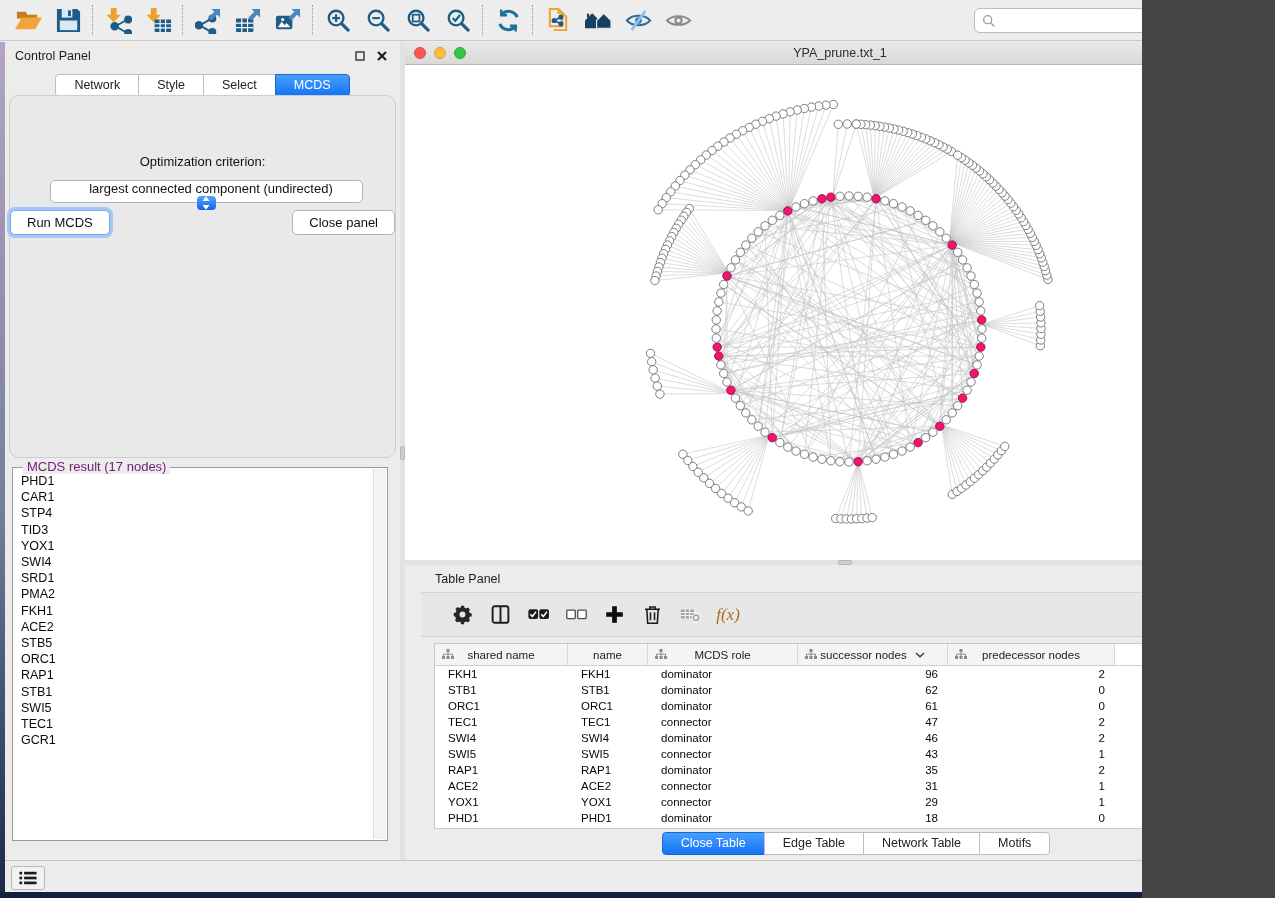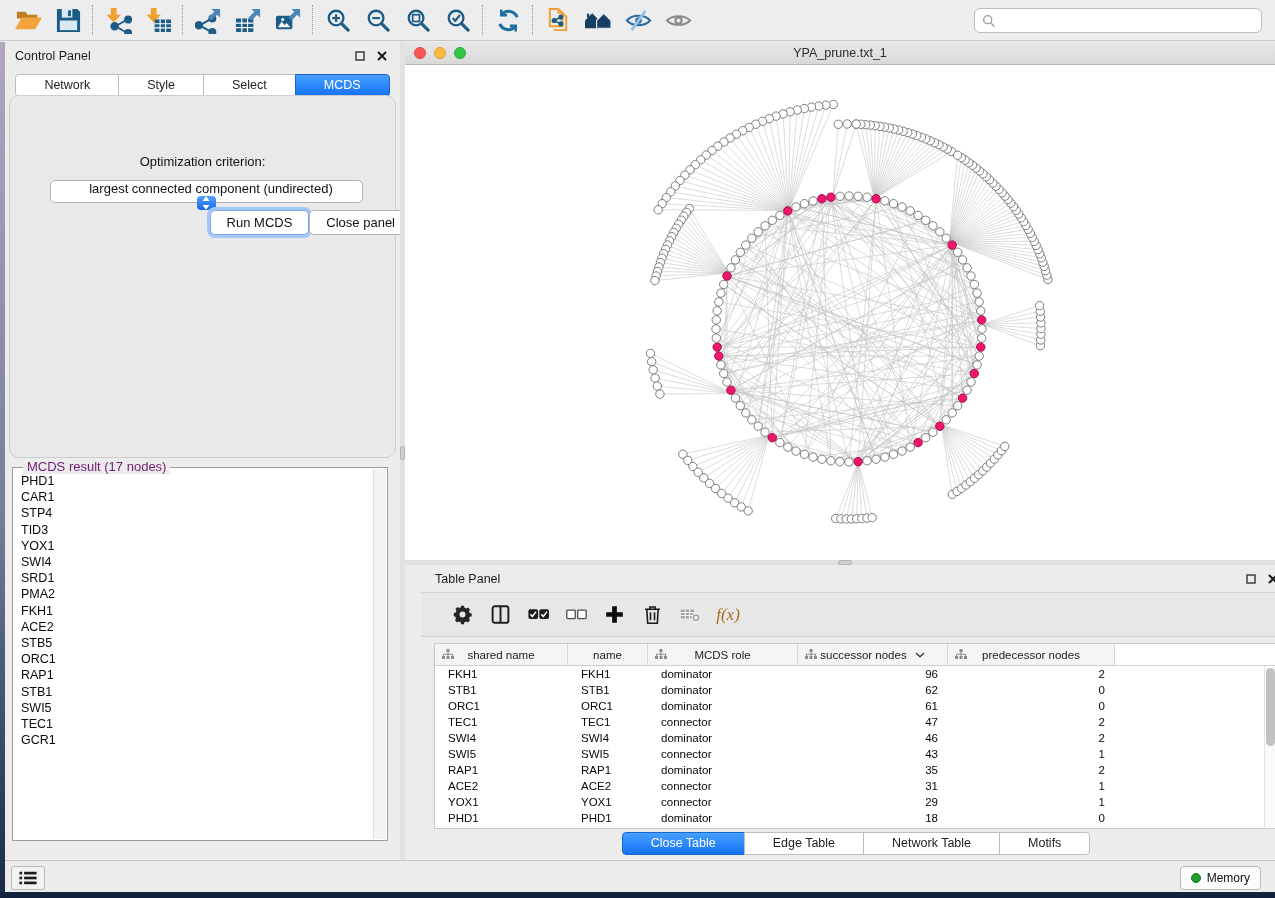--- a/index.html
+++ b/index.html
@@ -1,16 +1,16 @@
 <!DOCTYPE html>
 <html><head>
 <meta charset="utf-8">
 <style>
   html,body{margin:0;padding:0;background:#444;}
-  #app{position:relative;width:1275px;height:898px;overflow:hidden;
+  #app{position:relative;width:1142px;height:898px;overflow:hidden;
        font-family:"Liberation Sans",sans-serif;background:#ececec;color:#1a1a1a;}
   
   .desktop-left{position:absolute;left:0;top:42px;width:5px;height:850px;
     background:linear-gradient(180deg,#b2a6c0 0%,#9c93ae 25%,#71809c 55%,#3a4a6b 82%,#1b2a4a 100%);}
   .desktop-bottom{position:absolute;left:0;top:892px;width:1275px;height:6px;
     background:linear-gradient(90deg,#10203e,#2d3d5e 22%,#0e1c38 48%,#31456a 74%,#142档 0,#142档);background-color:#14213d;}
   
   .toolbar{position:absolute;left:0;top:0;width:1275px;height:41px;background:#ededed;
     border-bottom:1px solid #c9c9c9;display:flex;align-items:center;padding-left:8px;box-sizing:border-box;}
   .tb-btn{width:40px;height:34px;display:flex;align-items:center;justify-content:center;flex:0 0 auto;}
@@ -20,34 +20,34 @@
     border:1px solid #bdbdbd;border-radius:6px;display:flex;align-items:center;padding:0 7px;box-sizing:border-box;}
   .search-wrap svg{width:14px;height:14px;flex:0 0 auto;}
   .search-wrap input{border:none;outline:none;flex:1;font:12px "Liberation Sans",sans-serif;margin-left:5px;background:transparent;}
   
   .panel-head{height:28px;display:flex;align-items:center;padding:0 10px;font-size:12.5px;color:#1c1c1c;}
   .panel-head .spacer{flex:1;}
   .ph-btn{width:16px;height:16px;display:flex;align-items:center;justify-content:center;margin-left:6px;}
   
   .control-panel{position:absolute;left:5px;top:42px;width:395px;height:818px;background:#ececec;box-sizing:border-box;}
   .cp-tabs{position:absolute;left:0;top:32px;width:100%;display:flex;justify-content:center;}
-  .tab-btn{height:21px;line-height:21px;padding:0 28px;background:#fff;border:1px solid #bdbdbd;
+  .tab-btn{height:21px;line-height:21px;padding:0 18px;background:#fff;border:1px solid #bdbdbd;
     font-size:12.5px;color:#222;margin-left:-1px;}
   .tab-btn:first-child{border-radius:4px 0 0 4px;margin-left:0;}
   .tab-btn:last-child{border-radius:0 4px 4px 0;}
   .tab-btn.active{background:linear-gradient(#47a0ff,#1472f5);border-color:#1767d2;color:#fff;}
   .cp-card{position:absolute;left:4px;top:53px;width:385px;height:361px;background:#e9e9e9;
     border:1px solid #cdcdcd;border-radius:10px;}
   .crit-label{position:absolute;left:0;top:58px;width:100%;text-align:center;font-size:13px;color:#111;}
   .crit-select{position:absolute;left:40px;top:84px;width:313px;height:23px;background:#fff;
     border:1px solid #b3b3b3;border-radius:5px;display:flex;align-items:center;box-sizing:border-box;flex-direction:column;}
   .crit-select .val{flex:1;font-size:13px;padding-left:9px;color:#111;white-space:nowrap;}
   .stepper{width:19px;height:21px;border-radius:4px;background:linear-gradient(#55a5fc,#1366ec);
     display:flex;flex-direction:column;align-items:center;justify-content:center;gap:2px;margin-right:1px;}
-  .cp-buttons{position:absolute;left:17px;top:114px;width:100%;display:flex;justify-content:flex-end;}
+  .cp-buttons{position:absolute;left:0;top:114px;width:100%;display:flex;justify-content:space-between;}
   .mac-btn{height:23px;padding:0 16px;background:#fff;border:1px solid #b3b3b3;border-radius:5px;
     font-size:13px;color:#111;display:flex;align-items:center;}
   .mac-btn.focus{box-shadow:0 0 0 3px #a3c8f8;border-color:#7aa8e8;}
   .groupbox{position:absolute;left:7px;top:425px;width:374px;height:372px;border:1px solid #9c9c9c;background:#fff;}
   .groupbox .legend{position:absolute;left:10px;top:-9px;background:#ececec;padding:0 4px;font-size:13px;color:#701a75;}
   .mcds-list{position:absolute;left:1px;top:5px;right:14px;bottom:1px;overflow:hidden;
     font-size:12.5px;line-height:16.2px;padding-left:7px;color:#090909;}
   .list-track{position:absolute;right:1px;top:1px;bottom:1px;width:12px;background:#f3f3f3;border-left:1px solid #ddd;}
   
   .network-window{position:absolute;left:405px;top:42px;width:870px;height:518px;background:#fff;}

